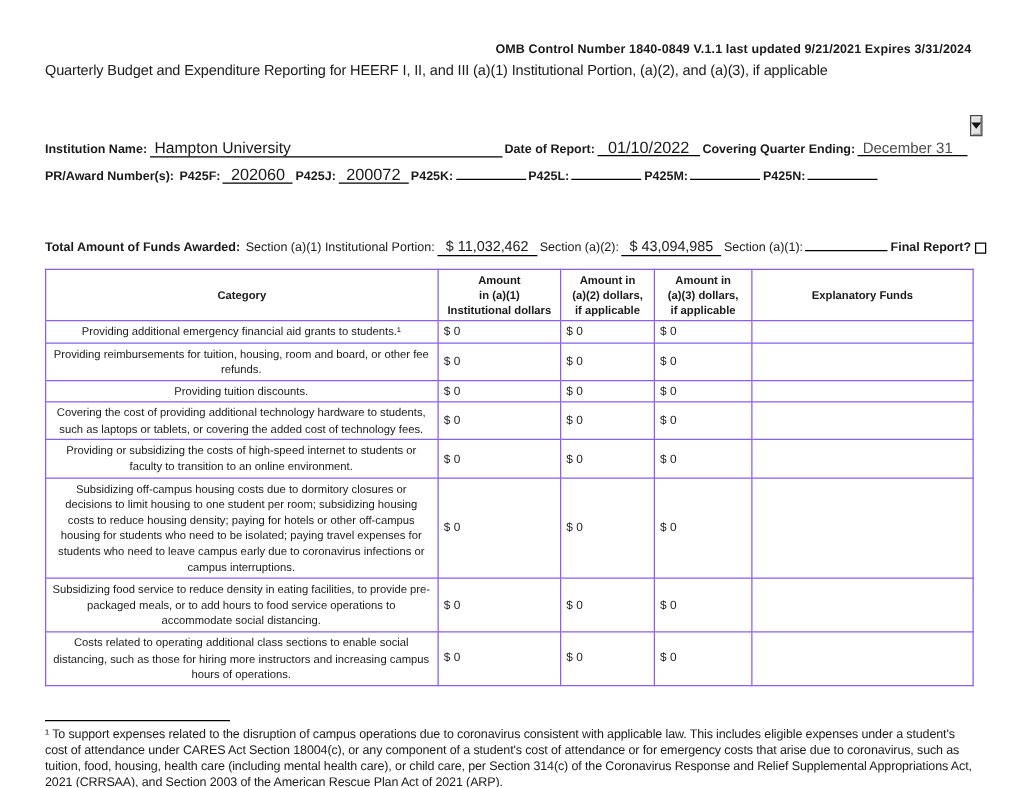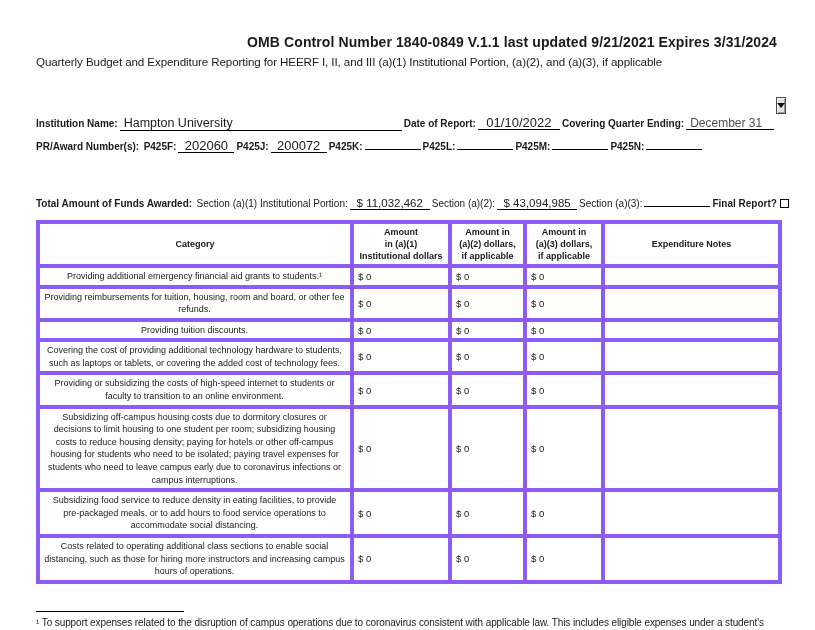--- a/index.html
+++ b/index.html
@@ -9,21 +9,21 @@
     width: 815px;
     height: 630px;
     background: #ffffff;
     font-family: "Liberation Sans", sans-serif;
     color: #1a1a1a;
     overflow: hidden;
   }
   .omb {
     padding: 34px 38px 0 0;
     text-align: right;
-    font-size: 14px;
+    font-size: 10px;
     font-weight: 600;
     letter-spacing: 0.1px;
   }
   .title {
     margin: 5px 36px 0 36px;
     font-size: 11.6px;
     font-weight: normal;
     white-space: nowrap;
     letter-spacing: -0.1px;
   }
@@ -80,21 +80,21 @@
     position: relative; top: 0.5px;
   }
   .final-group { margin-left: auto; display: flex; align-items: center; }
   table.budget {
     border-collapse: collapse;
     margin: 9px 37px 0 36px;
     width: 742px;
     table-layout: fixed;
   }
   table.budget th, table.budget td {
-    border: 4px solid #8b5cf6;
+    border: 1px solid #8b5cf6;
     vertical-align: middle;
   }
   table.budget th {
     font-size: 9px;
     font-weight: bold;
     text-align: center;
     white-space: pre-line;
     padding: 2px 1px;
     line-height: 1.35;
   }
@@ -169,21 +169,21 @@
     <span class="lbl">P425N:</span>
     <span class="fill val-num w-pr"></span>
   </div>
 
   <div class="form-line l3">
     <span class="lbl">Total Amount of Funds Awarded:</span>&nbsp;
     <span class="lbl reg">Section (a)(1) Institutional Portion:</span>
     <span class="fill val-amt w-amt">$ 11,032,462</span>
     <span class="lbl reg">Section (a)(2):</span>
     <span class="fill val-amt w-amt">$ 43,094,985</span>
-    <span class="lbl reg">Section (a)(3):</span>
+    <span class="lbl reg">Section (a)(1):</span>
     <span class="fill val-amt w-a3"></span>
     <span class="final-group">
       <span class="lbl">Final Report?</span>
       <span class="checkbox"></span>
     </span>
   </div>
 
   <table class="budget">
     <colgroup>
       <col class="c-cat">
@@ -197,21 +197,21 @@
         <th>Category</th>
         <th>Amount
 in (a)(1)
 Institutional dollars</th>
         <th>Amount in
 (a)(2) dollars,
 if applicable</th>
         <th>Amount in
 (a)(3) dollars,
 if applicable</th>
-        <th>Expenditure Notes</th>
+        <th>Explanatory Funds</th>
       </tr>
     </thead>
     <tbody>
     <tr>
       <td class="category">Providing additional emergency financial aid grants to students.¹</td>
       <td class="amount">$ 0</td>
       <td class="amount">$ 0</td>
       <td class="amount">$ 0</td>
       <td class="notes"></td>
     </tr>

